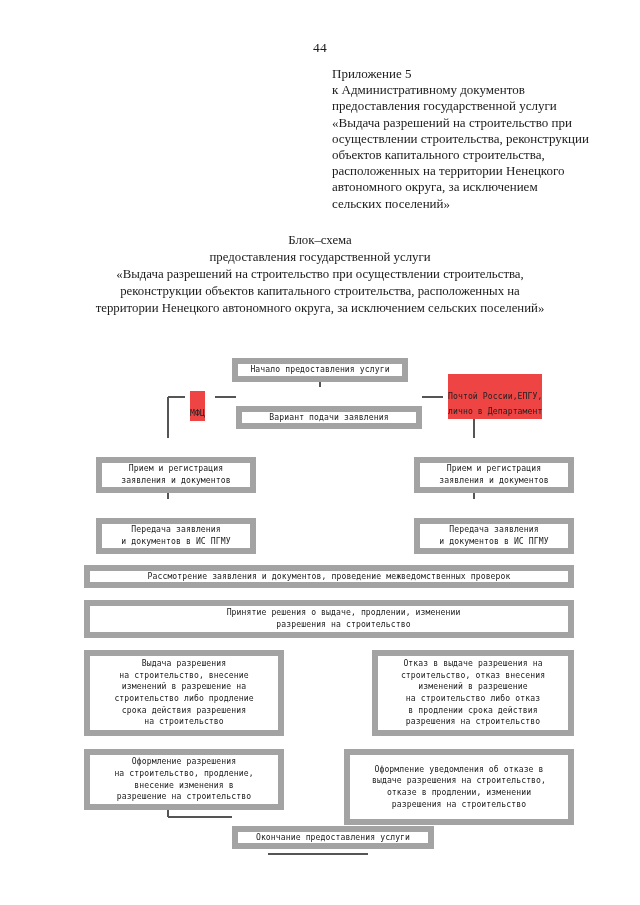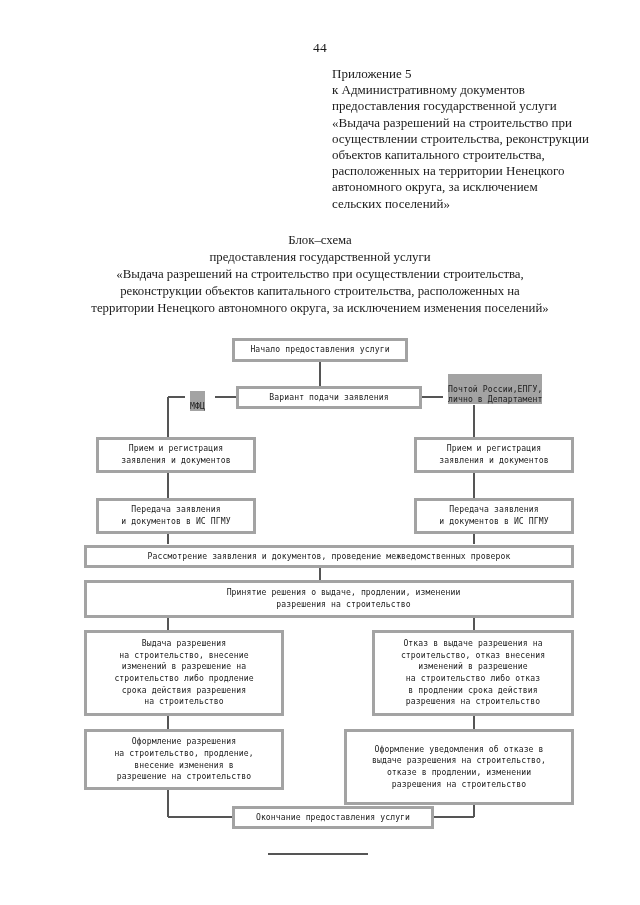--- a/index.html
+++ b/index.html
@@ -65,46 +65,47 @@
   .flow svg {
     position: absolute;
     left: 0; top: 0;
     width: 640px; height: 905px;
     overflow: visible;
   }
 
   .node {
     position: absolute;
     box-sizing: border-box;
-    border: 3px solid #a3a3a3;
+    border: 6px solid #a3a3a3;
     background: #ffffff;
     font-family: "DejaVu Sans Mono", "Liberation Mono", monospace;
     font-size: 8.1px;
     line-height: 11.6px;
     letter-spacing: .1px;
     text-align: center;
     color: #222;
     display: flex;
     align-items: center;
     justify-content: center;
     padding: 2px 3px;
     z-index: 3;
+    margin-top: 20px;
   }
   .node .txt { white-space: pre-line; display: block; width: 100%; }
 
   .edge-label {
     position: absolute;
     font-family: "DejaVu Sans Mono", "Liberation Mono", monospace;
     font-size: 8.1px;
-    line-height: 10px;
+    line-height: 15px;
     letter-spacing: .1px;
     color: #222;
     white-space: pre-line;
     z-index: 3;
-    background: #a3a3a3;
+    background: #ef4444;
   }
 
   
   .bottom-rule {
     position: absolute;
     left: 268px;
     top: 853px;
     width: 100px;
     height: 2px;
     background: #555;
@@ -127,21 +128,21 @@
     <div class="ln">расположенных на территории Ненецкого</div>
     <div class="ln">автономного округа, за исключением</div>
     <div class="ln">сельских поселений»</div>
   </div>
 
   <div class="doc-title">
     <div>Блок–схема</div>
     <div>предоставления государственной услуги</div>
     <div>«Выдача разрешений на строительство при осуществлении строительства,</div>
     <div>реконструкции объектов капитального строительства, расположенных на</div>
-    <div>территории Ненецкого автономного округа, за исключением изменения поселений»</div>
+    <div>территории Ненецкого автономного округа, за исключением сельских поселений»</div>
   </div>
 
   <div class="flow">
 
     <svg viewBox="0 0 640 905">
       <g stroke="#555555" stroke-width="1.2" fill="none" shape-rendering="crispEdges">
 
         <line x1="320" y1="362" x2="320" y2="387"></line>
 
         <line x1="236" y1="397" x2="215" y2="397"></line>

